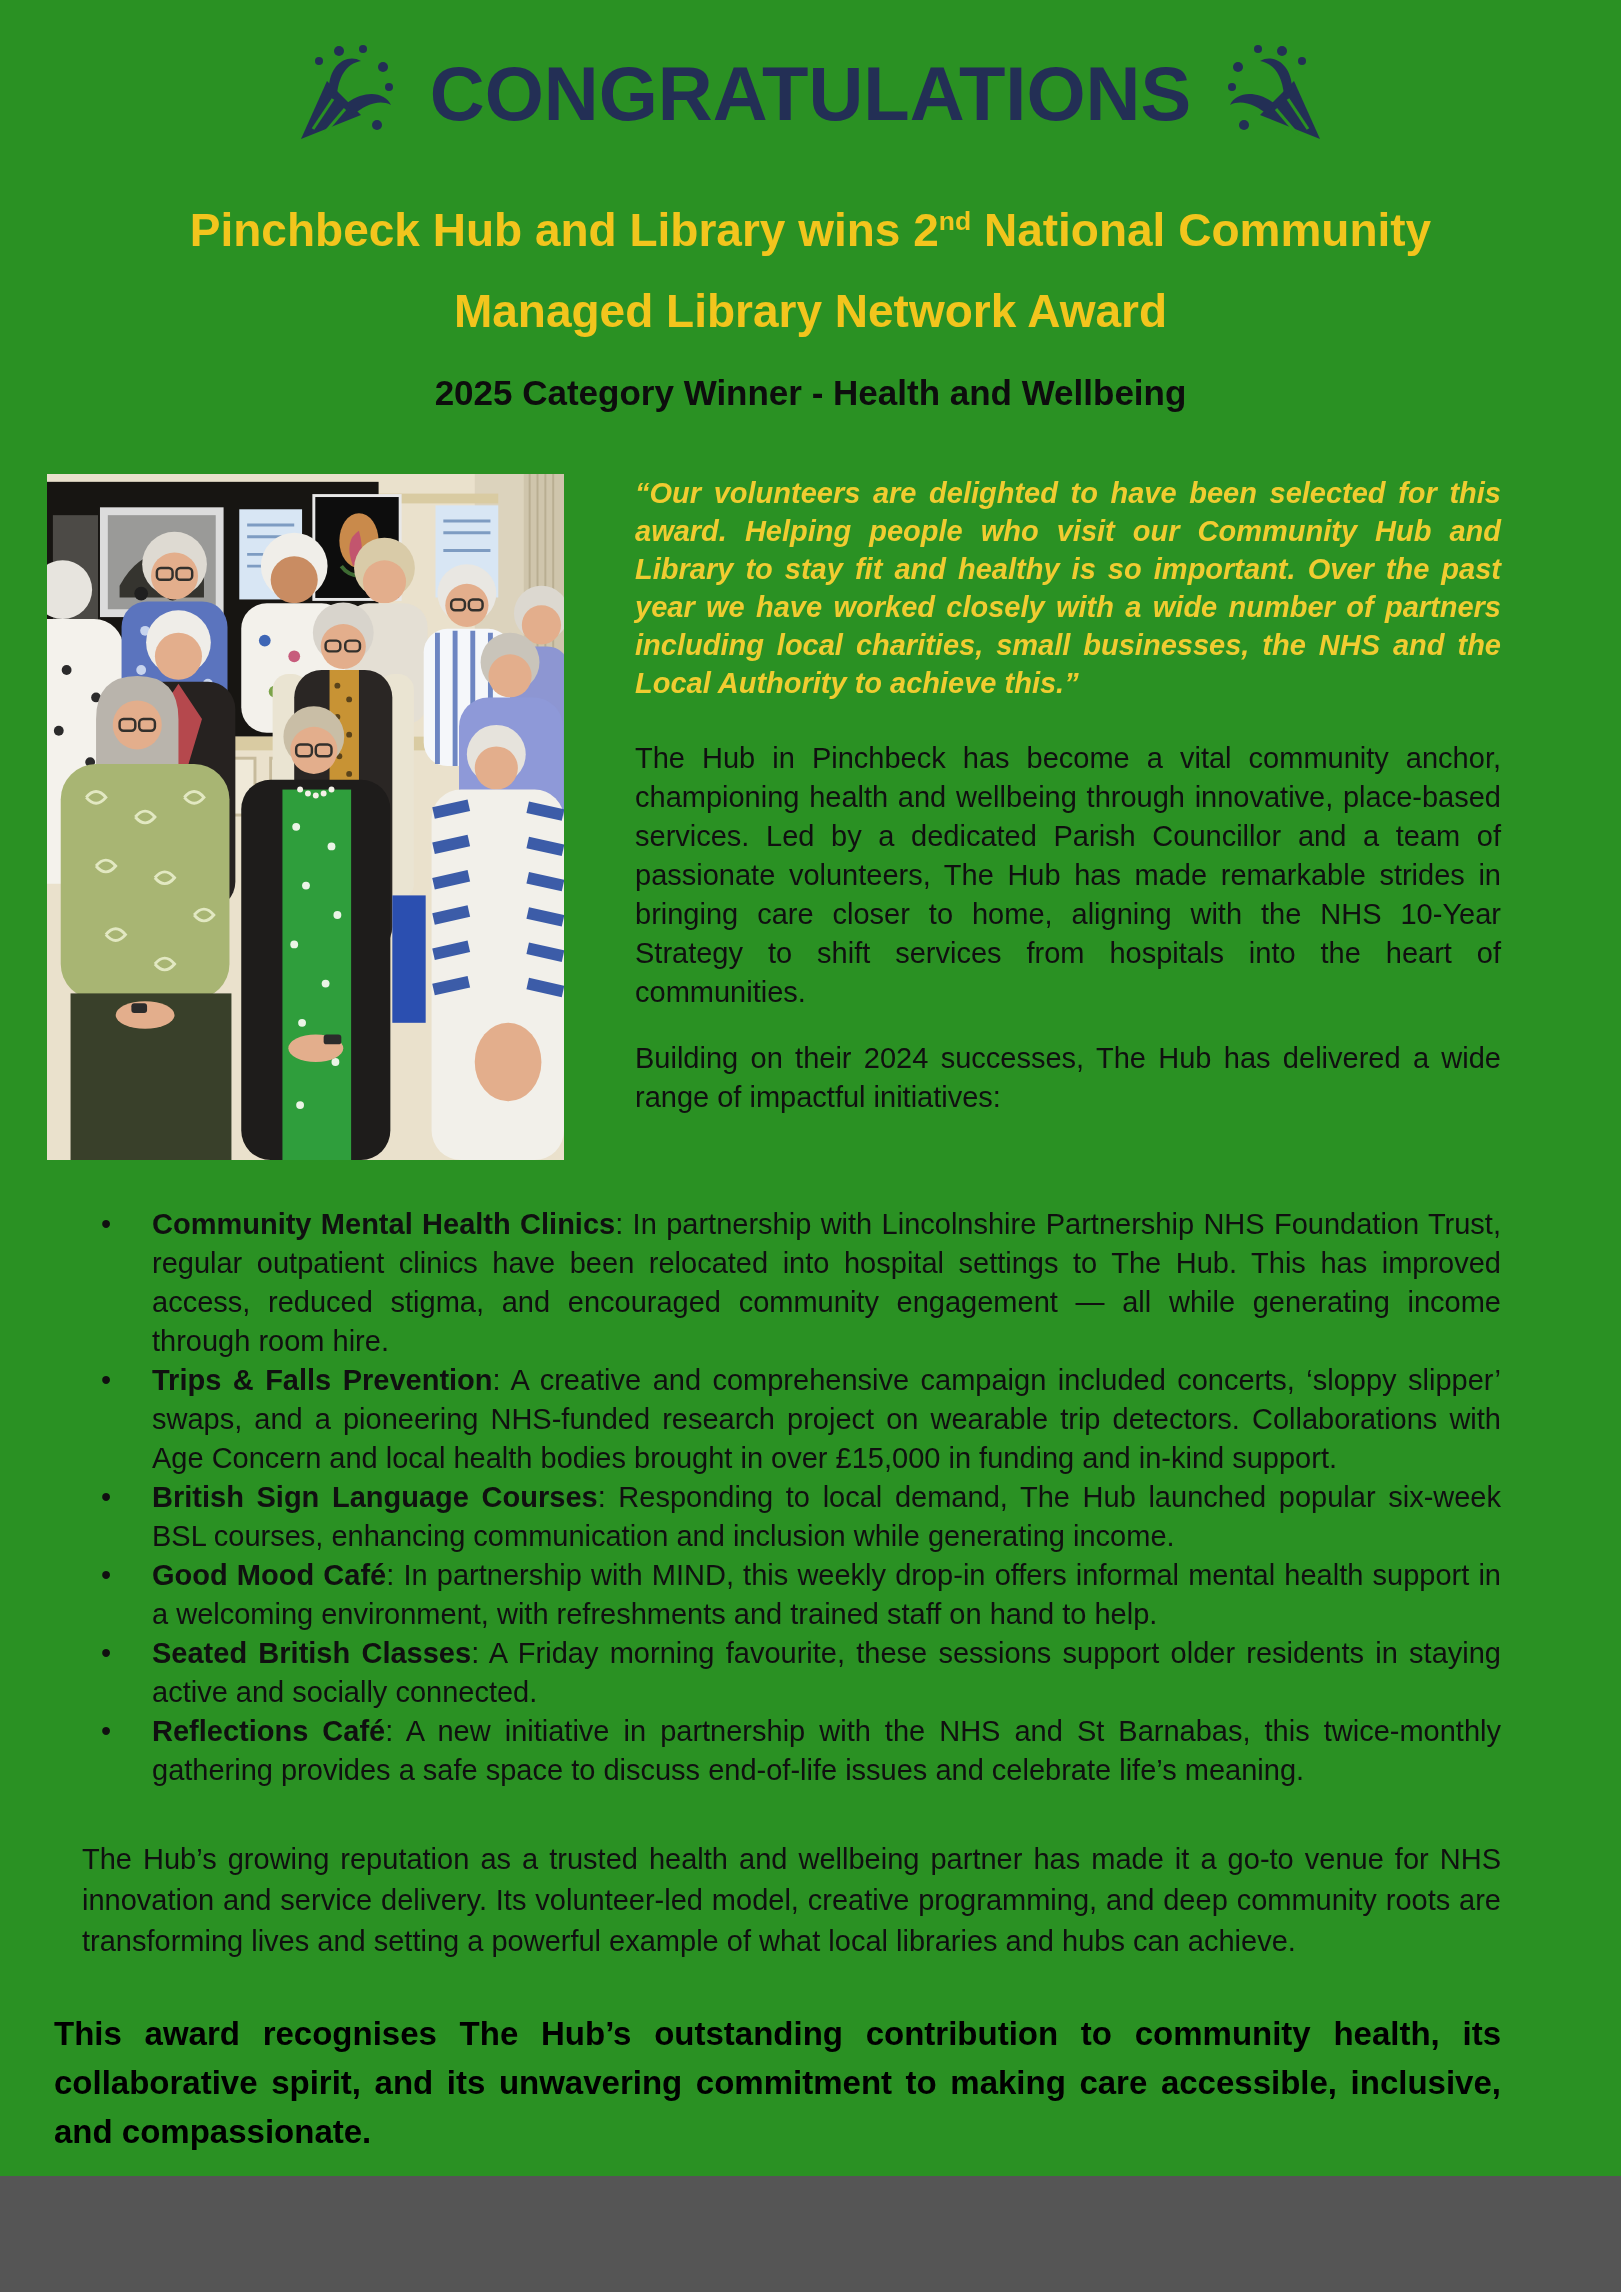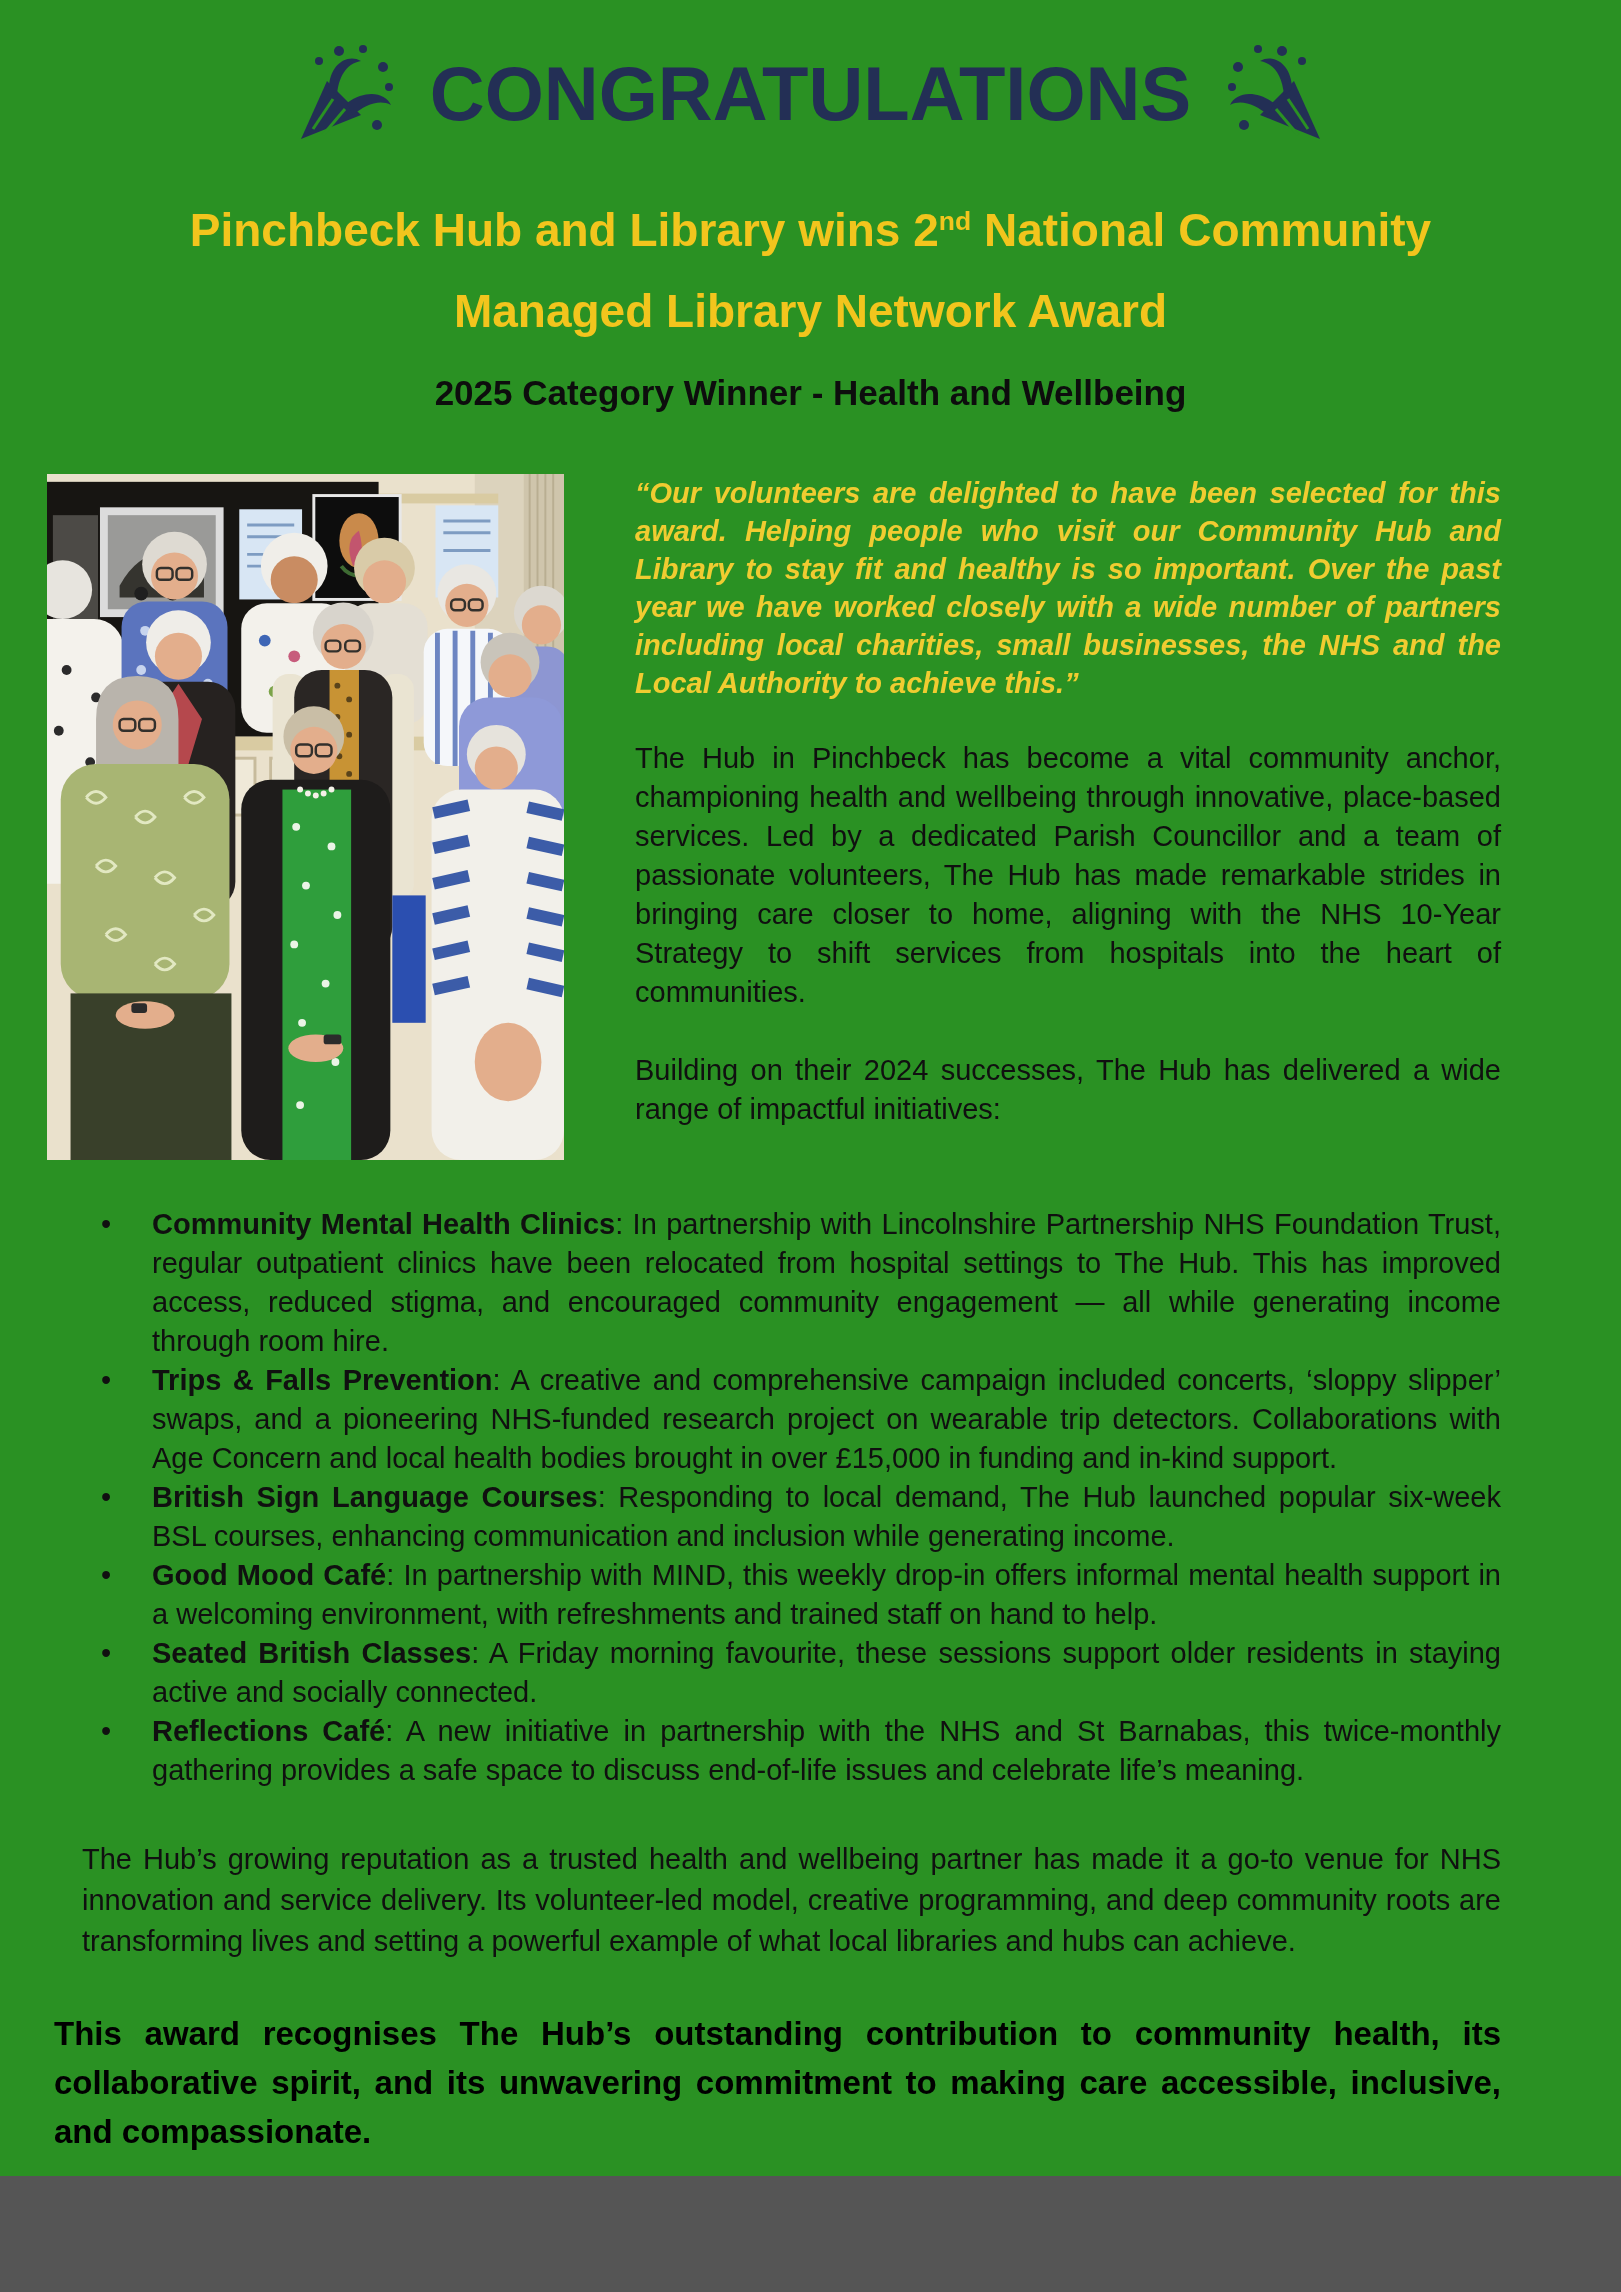--- a/index.html
+++ b/index.html
@@ -50,21 +50,21 @@
   .quote {
     font-size:29px; font-weight:bold; font-style:italic;
     color:#F0CC31; line-height:38px;
     text-align:justify;
     margin-bottom:37px;
   }
   .body-p {
     font-size:29px; line-height:39px; color:#101010;
     text-align:justify;
   }
-  .text-col .body-p + .body-p { margin-top:39px; }
+  .text-col .body-p + .body-p { margin-top:27px; }
   
   .bullet-list {
     margin:45px 120px 0 54px;
     list-style:none;
   }
   .bullet-list li {
     position:relative;
     padding-left:98px;
     font-size:29px; line-height:39px;
     text-align:justify;
@@ -345,21 +345,21 @@
       </svg>
     </div>
     <div class="text-col">
       <p class="quote">“Our volunteers are delighted to have been selected for this award. Helping people who visit our Community Hub and Library to stay fit and healthy is so important. Over the past year we have worked closely with a wide number of partners including local charities, small businesses, the NHS and the Local Authority to achieve this.”</p>
       <p class="body-p">The Hub in Pinchbeck has become a vital community anchor, championing health and wellbeing through innovative, place-based services. Led by a dedicated Parish Councillor and a team of passionate volunteers, The Hub has made remarkable strides in bringing care closer to home, aligning with the NHS 10-Year Strategy to shift services from hospitals into the heart of communities.</p>
       <p class="body-p">Building on their 2024 successes, The Hub has delivered a wide range of impactful initiatives:</p>
     </div>
   </div>
 
   <ul class="bullet-list">
-    <li><span class="bullet-title">Community Mental Health Clinics</span><span>: In partnership with Lincolnshire Partnership NHS Foundation Trust, regular outpatient clinics have been relocated from hospital settings to The Hub. This has improved access, reduced stigma, and encouraged community engagement — all while generating income through room hire.</span></li>
+    <li><span class="bullet-title">Community Mental Health Clinics</span><span>: In partnership with Lincolnshire Partnership NHS Foundation Trust, regular outpatient clinics have been relocated into hospital settings to The Hub. This has improved access, reduced stigma, and encouraged community engagement — all while generating income through room hire.</span></li>
     <li><span class="bullet-title">Trips &amp; Falls Prevention</span><span>: A creative and comprehensive campaign included concerts, ‘sloppy slipper’ swaps, and a pioneering NHS-funded research project on wearable trip detectors. Collaborations with Age Concern and local health bodies brought in over £15,000 in funding and in-kind support.</span></li>
     <li><span class="bullet-title">British Sign Language Courses</span><span>: Responding to local demand, The Hub launched popular six-week BSL courses, enhancing communication and inclusion while generating income.</span></li>
     <li><span class="bullet-title">Good Mood Café</span><span>: In partnership with MIND, this weekly drop-in offers informal mental health support in a welcoming environment, with refreshments and trained staff on hand to help.</span></li>
     <li><span class="bullet-title">Seated British Classes</span><span>: A Friday morning favourite, these sessions support older residents in staying active and socially connected.</span></li>
     <li><span class="bullet-title">Reflections Café</span><span>: A new initiative in partnership with the NHS and St Barnabas, this twice-monthly gathering provides a safe space to discuss end-of-life issues and celebrate life’s meaning.</span></li>
   </ul>
 
   <p class="closing1">The Hub’s growing reputation as a trusted health and wellbeing partner has made it a go-to venue for NHS innovation and service delivery. Its volunteer-led model, creative programming, and deep community roots are transforming lives and setting a powerful example of what local libraries and hubs can achieve.</p>
   <p class="closing2">This award recognises The Hub’s outstanding contribution to community health, its collaborative spirit, and its unwavering commitment to making care accessible, inclusive, and compassionate.</p>
 

